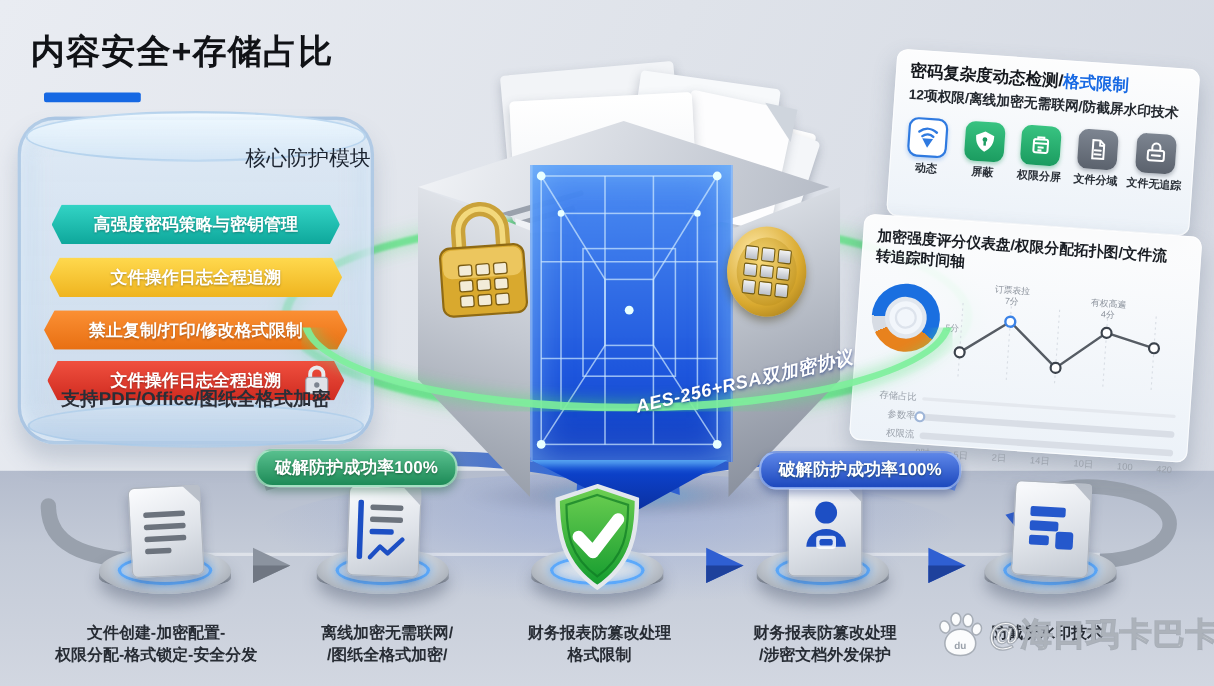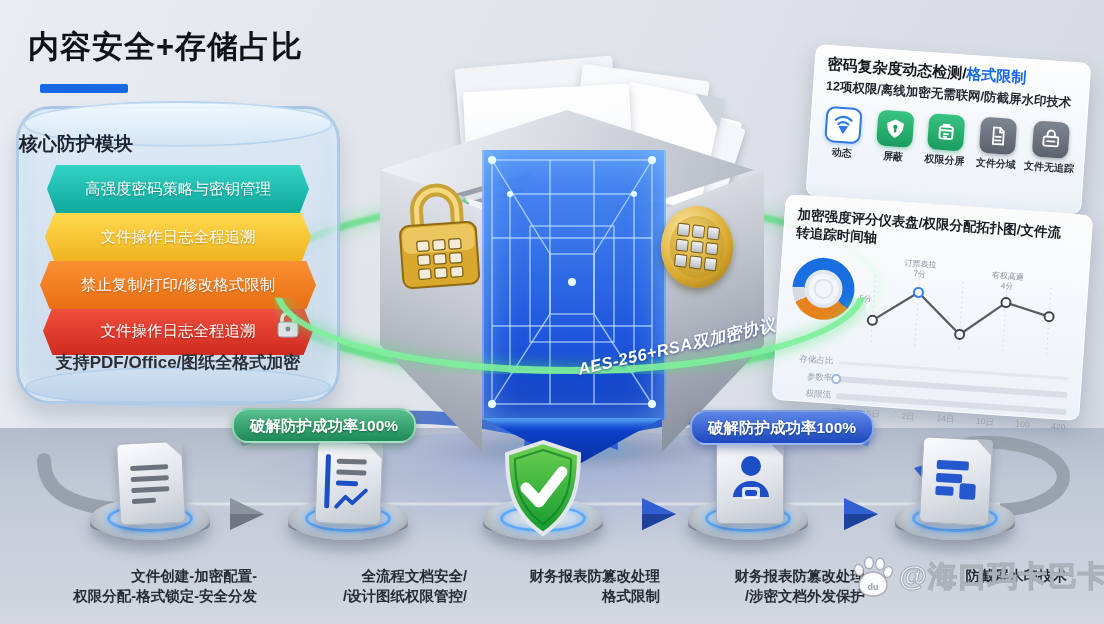--- a/index.html
+++ b/index.html
@@ -27,26 +27,26 @@
     background:linear-gradient(180deg,rgba(216,233,248,.6),rgba(181,206,232,.55));
     border:3px solid rgba(148,184,220,.6);
     box-shadow:inset 0 0 26px rgba(255,255,255,.85),inset 10px 0 16px rgba(160,195,230,.5),
                inset -10px 0 16px rgba(160,195,230,.5),0 14px 20px rgba(90,110,140,.25);}
   #cylinder::before{content:"";position:absolute;left:4px;right:4px;top:-8px;height:42px;border-radius:50%;
     background:linear-gradient(180deg,rgba(240,249,255,.95),rgba(205,228,248,.5));
     border:2px solid rgba(165,200,232,.65);}
   #cylinder::after{content:"";position:absolute;left:6px;right:6px;bottom:-6px;height:36px;border-radius:50%;
     background:linear-gradient(180deg,rgba(214,232,248,.4),rgba(176,202,230,.8));
     border:2px solid rgba(165,200,232,.6);}
-  .cyl-header{position:absolute;left:0;top:22px;width:100%;text-align:left;
-    font-size:19px;font-weight:700;color:#1c2430;z-index:2;}
-  .layer{position:absolute;left:50%;transform:translateX(-50%);height:48px;z-index:2;
+  .cyl-header{position:absolute;left:0;top:22px;width:100%;text-align:right;
+    font-size:19px;font-weight:400;color:#1c2430;z-index:2;}
+  .layer{position:absolute;left:50%;transform:translateX(-50%);height:36px;z-index:2;
     clip-path:polygon(3.5% 0,96.5% 0,100% 50%,96.5% 100%,3.5% 100%,0 50%);
     display:flex;align-items:center;justify-content:center;
-    font-size:15.5px;font-weight:400;color:#fff;text-shadow:0 1px 2px rgba(0,0,0,.3);white-space:nowrap;}
+    font-size:15.5px;font-weight:700;color:#fff;text-shadow:0 1px 2px rgba(0,0,0,.3);white-space:nowrap;margin-top:21px;}
   .layer-teal{top:56px;width:262px;background:linear-gradient(180deg,#33d4c5,#0ea79b);}
   .layer-yellow{top:104px;width:266px;background:linear-gradient(180deg,#ffd94e,#efb41f);}
   .layer-orange{top:152px;width:276px;background:linear-gradient(180deg,#fb9034,#e86f12);}
   .layer-red{top:198px;width:270px;background:linear-gradient(180deg,#f0503f,#cf2b20);}
   .layer-lock{position:absolute;right:12px;top:3px;}
   .cyl-footer{position:absolute;left:0;top:242px;width:100%;text-align:center;
     font-size:17px;font-weight:800;color:#2a2f38;z-index:2;}
 
   
   #ring-back{left:256px;top:194px;width:612px;height:170px;border-radius:50%;z-index:2;
@@ -147,21 +147,21 @@
     border-color:transparent #b9bfc9 transparent transparent;border-radius:0 4px 0 0;}
   .dline{position:absolute;height:5px;border-radius:2px;background:#6c737d;}
   .bline{position:absolute;border-radius:2px;background:#1d4fc4;}
   #shield-icon{position:absolute;z-index:4;}
   .badge{position:absolute;height:31px;line-height:31px;padding:0 16px;border-radius:16px;z-index:6;
     font-size:15.5px;font-weight:800;color:#fff;text-shadow:0 1px 2px rgba(0,40,20,.5);white-space:nowrap;}
   #badge-left{left:232px;top:408px;background:linear-gradient(180deg,#58c08e,#1d8a57);
     border:2px solid rgba(230,255,240,.55);box-shadow:0 4px 8px rgba(25,90,60,.4);}
   #badge-right{left:690px;top:410px;background:linear-gradient(180deg,#5d86e8,#1c48bd);
     border:2px solid rgba(220,235,255,.5);box-shadow:0 4px 8px rgba(25,50,120,.4);}
-  .step-label{position:absolute;top:566px;width:230px;text-align:right;z-index:5;
+  .step-label{position:absolute;top:566px;width:230px;text-align:center;z-index:5;
     font-size:14.5px;font-weight:800;color:#272c34;line-height:1.4;}
 
   
   #watermark{right:-4px;top:554px;display:flex;align-items:center;gap:4px;z-index:10;}
   #wm-text{font-size:29px;font-weight:800;color:rgba(255,255,255,.95);letter-spacing:1px;
     -webkit-text-stroke:1.2px rgba(158,164,174,.85);white-space:nowrap;}
 </style>
 </head>
 <body>
 
@@ -487,22 +487,22 @@
 </div>
 
 <div class="badge" id="badge-left">破解防护成功率100%</div>
 <div class="badge" id="badge-right">破解防护成功率100%</div>
 
 <div class="step-label" style="left:27px;">
   <div>文件创建-加密配置-</div>
   <div>权限分配-格式锁定-安全分发</div>
 </div>
 <div class="step-label" style="left:237px;">
-  <div>全流程文档安全/</div>
-  <div>/设计图纸权限管控/</div>
+  <div>离线加密无需联网/</div>
+  <div>/图纸全格式加密/</div>
 </div>
 <div class="step-label" style="left:430px;">
   <div>财务报表防篡改处理</div>
   <div>格式限制</div>
 </div>
 <div class="step-label" style="left:635px;">
   <div>财务报表防篡改处理</div>
   <div>/涉密文档外发保护</div>
 </div>
 <div class="step-label" style="left:837px;">

